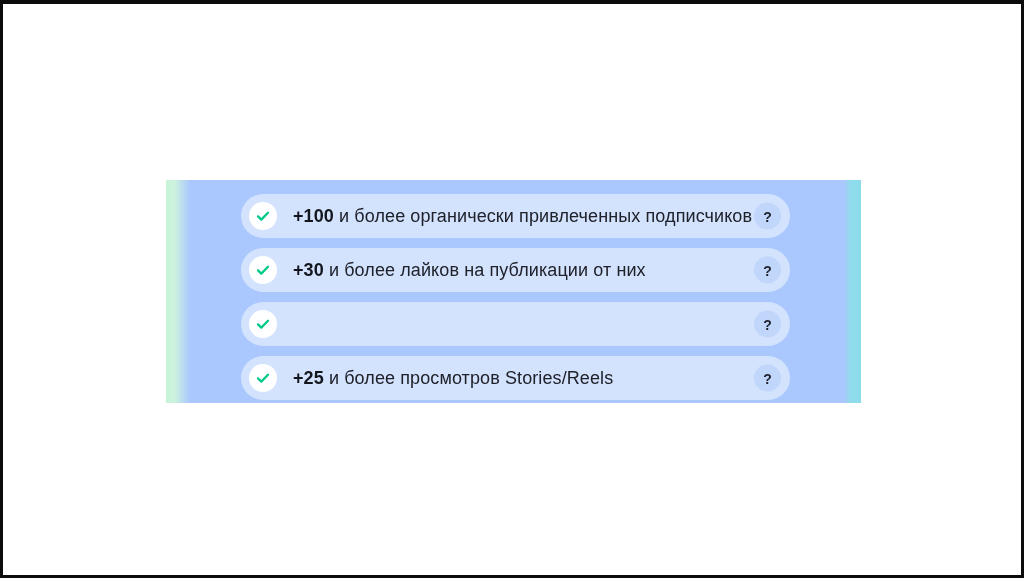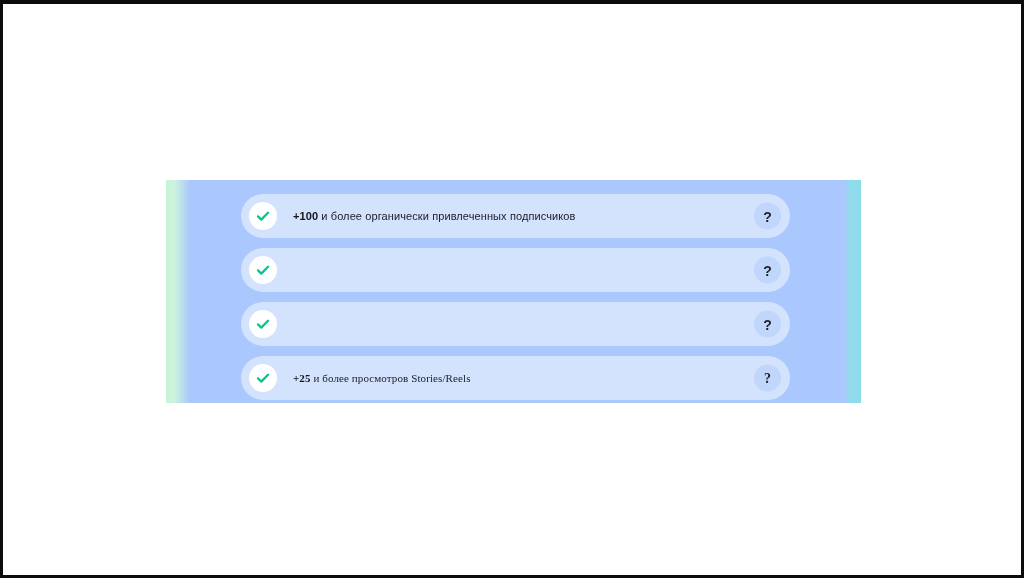--- a/index.html
+++ b/index.html
@@ -75,40 +75,40 @@
 
   .row {
     position: relative;
     height: 44px;
     margin-bottom: 10px;
     border-radius: 22px;
     background: #d3e2fd;
     display: flex;
     align-items: center;
   }
-  .row:last-child { margin-bottom: 0; font-family: Liberation Serif, serif; }
+  .row:last-child { margin-bottom: 0; }
 
   .check-badge {
     position: absolute;
     left: 8px;
     top: 50%;
     transform: translateY(-50%);
     width: 28px;
     height: 28px;
     border-radius: 50%;
     background: #ffffff;
     display: flex;
     align-items: center;
     justify-content: center;
   }
   .check-badge svg { display: block; }
 
   .row-text {
     margin-left: 52px;
-    font-size: 11px;
+    font-size: 18px;
     color: #20222b;
     letter-spacing: 0.1px;
     white-space: nowrap;
   }
   .row-text .amount {
     font-weight: bold;
     color: #14161d;
   }
 
   .help-btn {
@@ -151,20 +151,21 @@
           <span class="row-text"><span class="amount">+100</span><span> и более органически привлеченных подписчиков</span></span>
           <span class="help-btn">?</span>
         </div>
 
         <div class="row">
           <span class="check-badge">
             <svg width="16" height="16" viewBox="0 0 16 16" aria-hidden="true">
               <path d="M3 8.4 L6.3 11.6 L13 4.8" fill="none" stroke="#00c98a" stroke-width="2.3" stroke-linecap="round" stroke-linejoin="round"></path>
             </svg>
           </span>
+          <span class="row-text"><span class="amount">+30</span><span> и более лайков на публикации от них</span></span>
           <span class="help-btn">?</span>
         </div>
 
         <div class="row">
           <span class="check-badge">
             <svg width="16" height="16" viewBox="0 0 16 16" aria-hidden="true">
               <path d="M3 8.4 L6.3 11.6 L13 4.8" fill="none" stroke="#00c98a" stroke-width="2.3" stroke-linecap="round" stroke-linejoin="round"></path>
             </svg>
           </span>
           <span class="help-btn">?</span>

